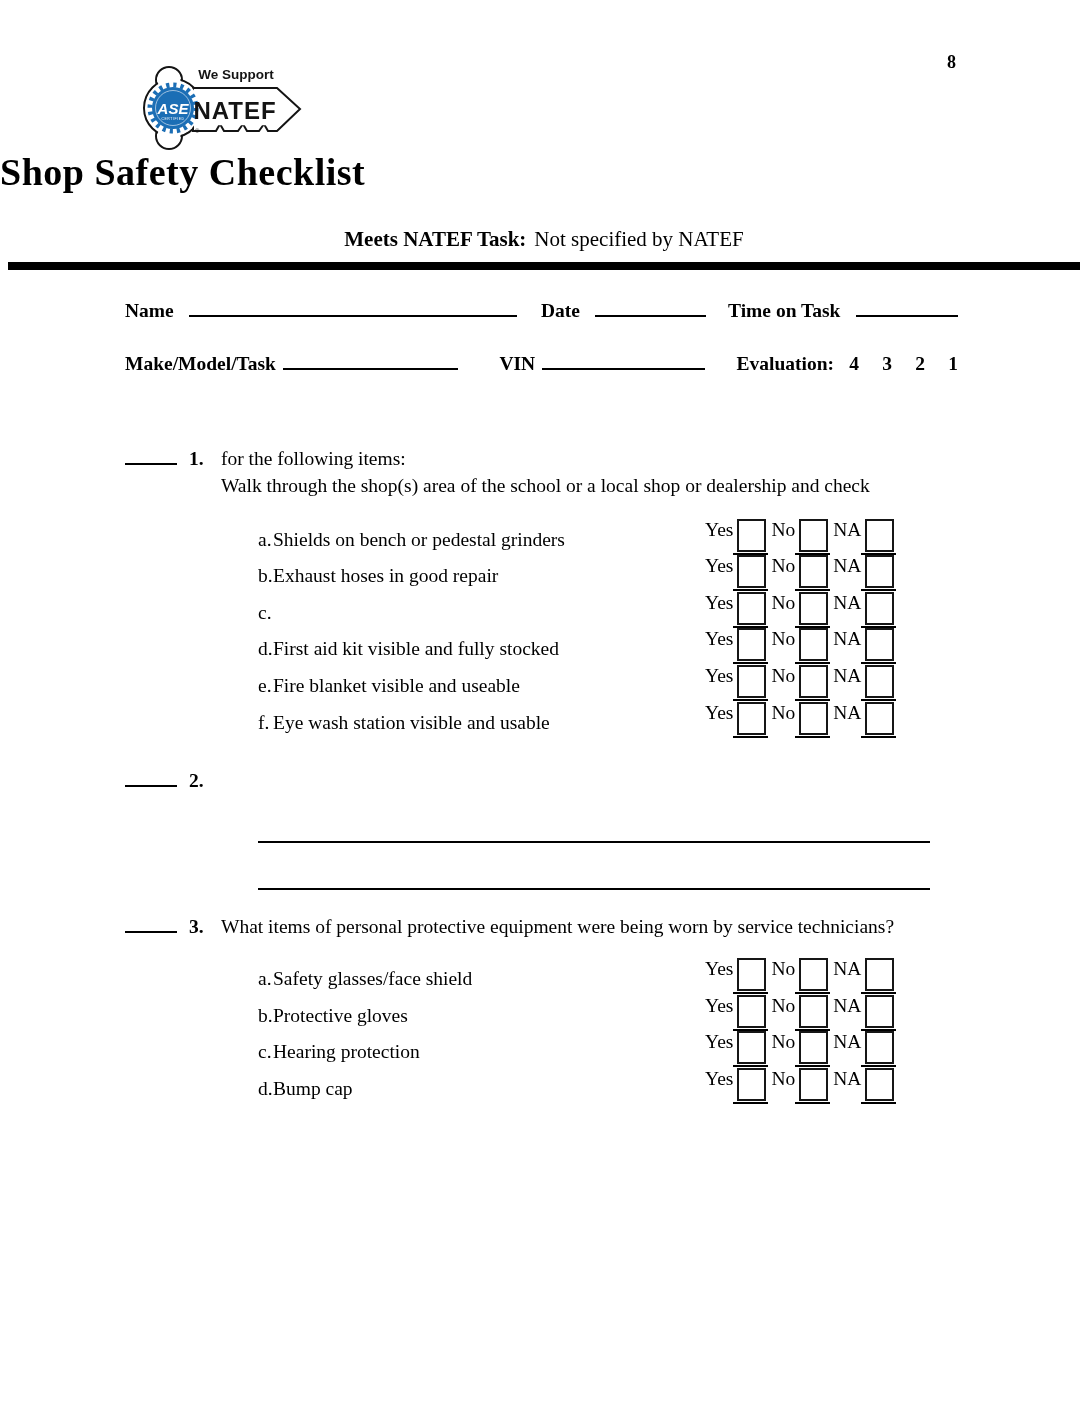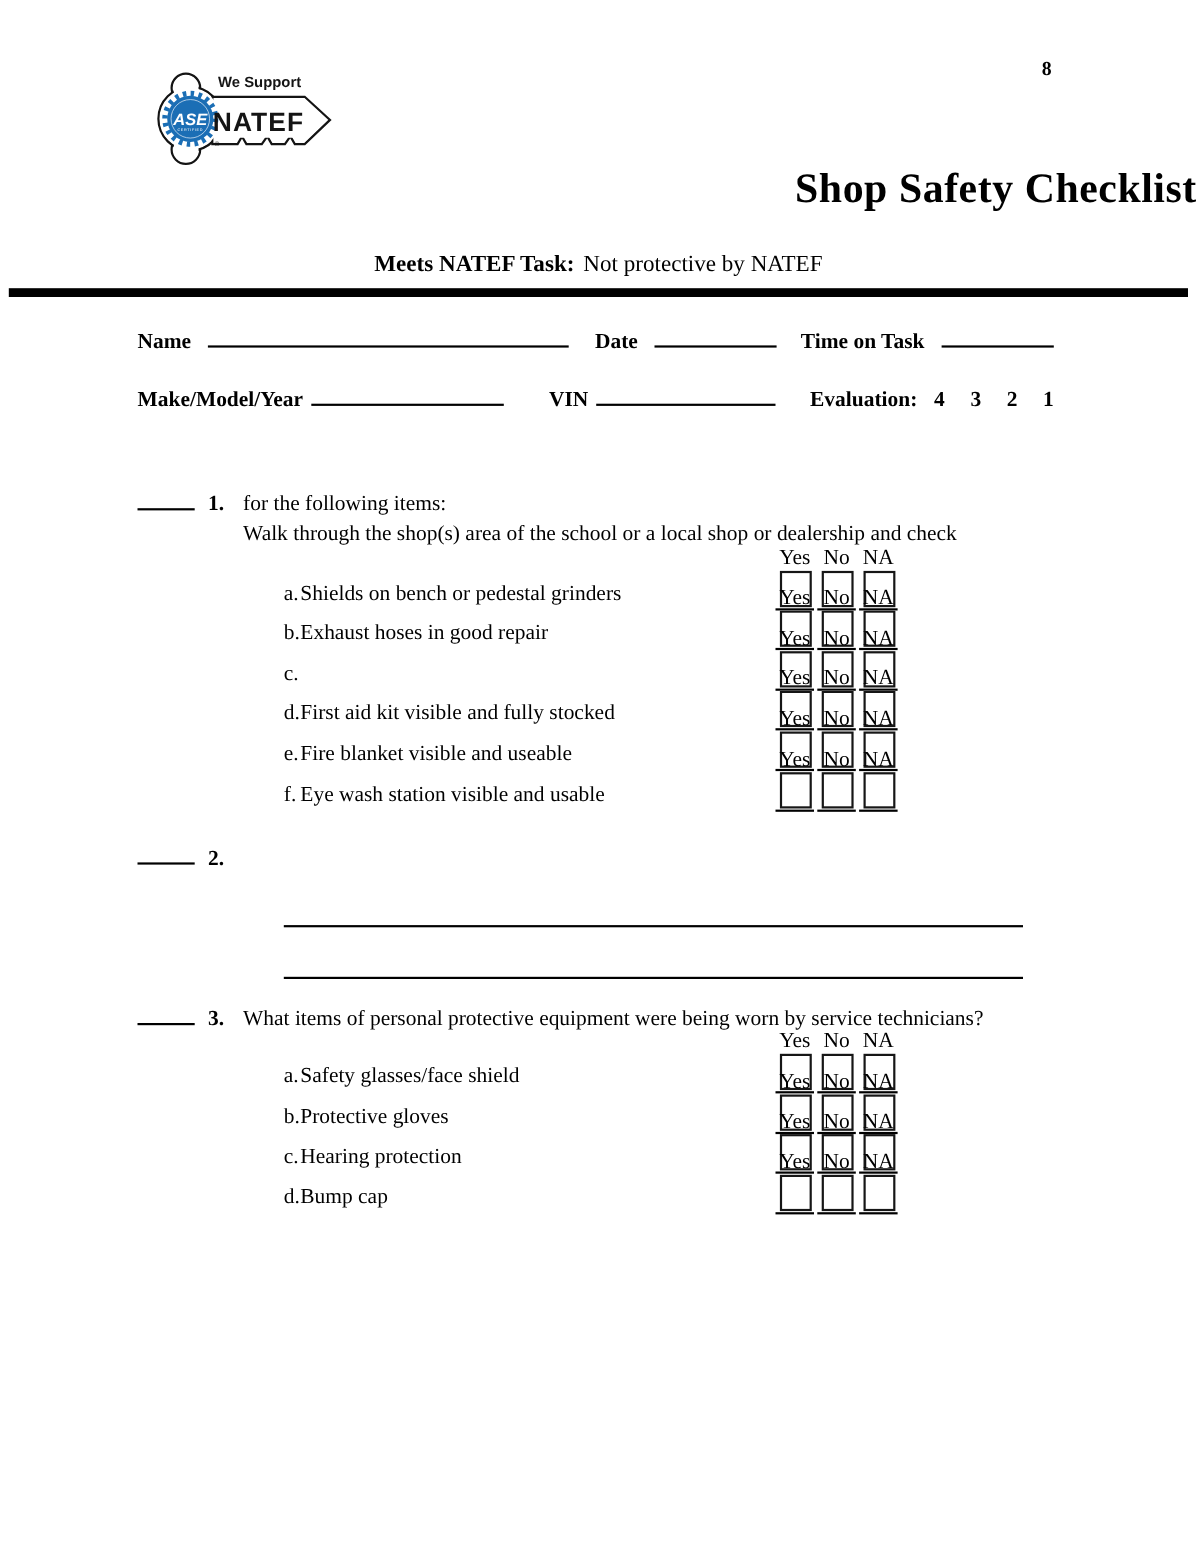--- a/index.html
+++ b/index.html
@@ -8,21 +8,21 @@
     background:#fff; color:#000;
     font-family:"Liberation Serif", serif;
     overflow:hidden;
   }
   .page-number { position:absolute; top:52px; left:947px; font-size:18px; font-weight:bold; }
 
   .logo-wrap { position:absolute; top:56px; left:133px; width:170px; height:95px; }
 
   .doc-title {
     position:absolute; top:150px; left:0; width:100%; margin:0;
-    text-align:right; font-size:38px; font-weight:bold; letter-spacing:.5px;
+    text-align:left; font-size:38px; font-weight:bold; letter-spacing:.5px;
   }
   .subtitle { position:absolute; top:227px; left:0; width:100%; text-align:center; font-size:21px; }
   .subtitle .lbl { font-weight:bold; margin-right:8px; }
 
   .thick-rule { position:absolute; top:262px; left:8px; width:1072px; height:8px; background:#000; }
 
   .content { position:absolute; top:300px; left:125px; width:833px; font-size:19.5px; }
 
   .field-row { display:flex; align-items:baseline; font-weight:bold; white-space:nowrap; height:26px;justify-content:space-between; }
   .row2 { margin-top:27px; }
@@ -40,21 +40,21 @@
   .q3 { margin-top:23px; }
 
   .sub-items { margin-left:133px; position:relative; }
   .si-q1 { margin-top:21px; }
   .si-q3 { margin-top:20px; }
   .sub-row { position:relative; height:36.6px; }
   .sub-letter { position:absolute; left:0; bottom:6px; width:27px; }
   .sub-text { position:absolute; left:15px; bottom:6px; white-space:nowrap; }
 
   .opts { position:absolute; left:447px; bottom:2px; display:flex; align-items:baseline; white-space:nowrap; }
-  .opt { display:inline-flex; align-items:center; margin-left:3px;flex-direction:column; }
+  .opt { display:inline-flex; align-items:flex-start; margin-left:3px; }
   .opt:first-child { margin-left:0; }
   .ub { display:inline-block; border-bottom:2px solid #000; padding:0 2px 1px 4px; line-height:0; }
   .cbox { width:25px; height:29px; border:2.5px solid #161616; display:inline-block; vertical-align:-5px; background:#fff; }
 
   .ans-line { height:0; border-bottom:2px solid #000; width:672px; margin-left:133px; }
   .ans-1 { margin-top:47px; }
   .ans-2 { margin-top:45px; }
 
   .logo-text { font-family:"Liberation Sans", sans-serif; }
 </style>
@@ -88,38 +88,38 @@
       </g>
       <text class="logo-text" x="103" y="23" text-anchor="middle" font-size="13.5" font-weight="bold" fill="#141414" font-family="Liberation Sans, sans-serif">We Support</text>
       <text class="logo-text" x="102" y="63" text-anchor="middle" font-size="24" font-weight="bold" letter-spacing="1" fill="#141414" font-family="Liberation Sans, sans-serif">NATEF</text>
       <text x="62" y="77" font-size="6" fill="#141414" font-family="Liberation Sans, sans-serif">®</text>
     </svg>
   </div>
 
   <h1 class="doc-title">Shop Safety Checklist</h1>
 
   <div class="subtitle">
-    <span class="lbl">Meets NATEF Task:</span><span>Not protective by NATEF</span>
+    <span class="lbl">Meets NATEF Task:</span><span>Not specified by NATEF</span>
   </div>
 
   <div class="thick-rule"></div>
 
   <div class="content">
 
     <div class="field-row">
       <span>Name</span>
       <span class="fline ml8" style="width:328px"></span>
       <span class="ml16">Date</span>
       <span class="fline ml8" style="width:111px"></span>
       <span class="ml14">Time on Task</span>
       <span class="fline ml8" style="width:102px"></span>
     </div>
 
     <div class="field-row row2">
-      <span>Make/Model/Year</span>
+      <span>Make/Model/Task</span>
       <span class="fline ml6" style="width:175px"></span>
       <span class="ml40">VIN</span>
       <span class="fline ml6" style="width:163px"></span>
       <span class="ml30">Evaluation:</span>
       <span class="eval-num first">4</span>
       <span class="eval-num">3</span>
       <span class="eval-num">2</span>
       <span class="eval-num">1</span>
     </div>
 

